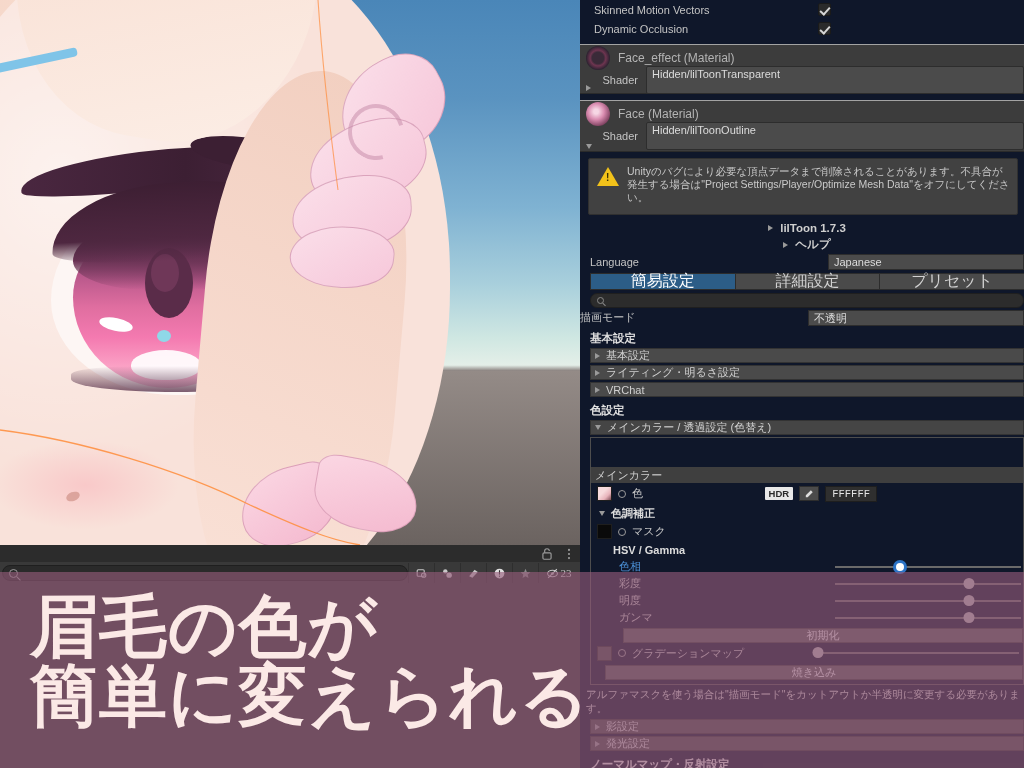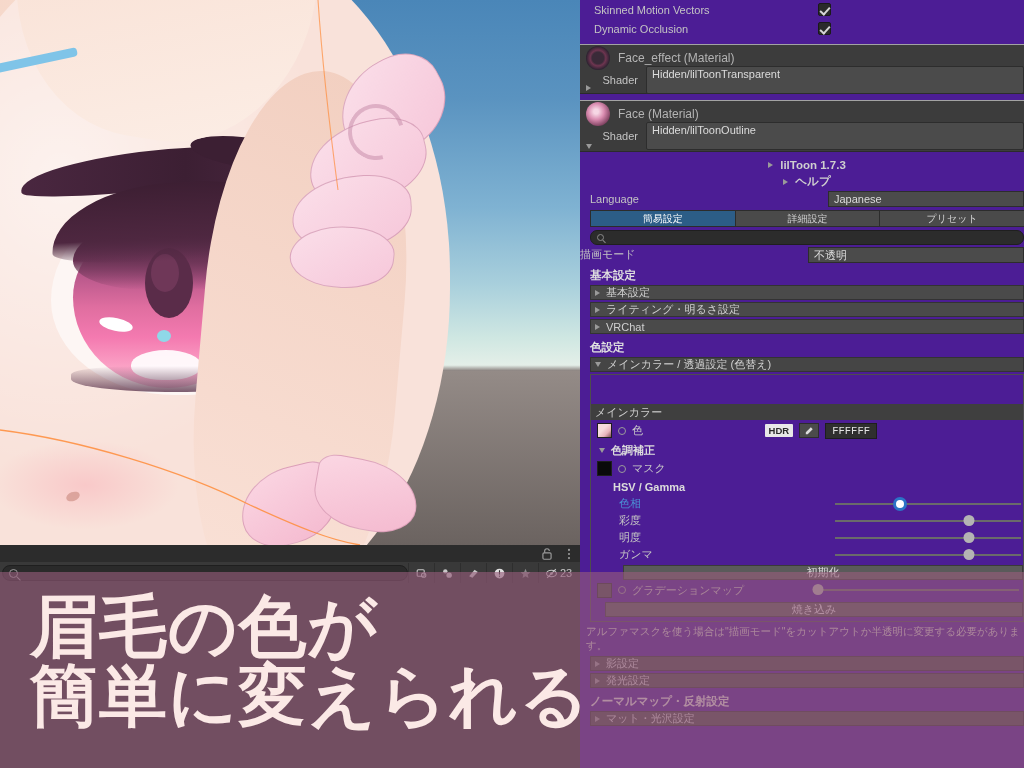--- a/index.html
+++ b/index.html
@@ -126,25 +126,25 @@
 
   #console-bar { position:absolute; left:0; top:562px; width:580px; height:22px;
                  background:#393939; display:flex; align-items:center; padding:0 2px; }
   #console-search { flex:1; height:16px; background:#2a2a2a; border:1px solid #1f1f1f;
                     border-radius:8px; display:flex; align-items:center; padding:0 6px; gap:4px; }
   #console-search .magnifier { width:9px; height:9px; border:1.4px solid #9a9a9a;
                     border-radius:50%; position:relative; }
   #console-search .magnifier::after { content:""; position:absolute; right:-4px; bottom:-3px;
                     width:5px; height:1.4px; background:#9a9a9a; transform:rotate(45deg); }
   .cbtn { width:26px; height:20px; display:flex; align-items:center; justify-content:center;
-          color:#c8c8c8; font-size:11px; border-left:1px solid #2e2e2e; }
+          color:#c8c8c8; font-size:11px; border-left:1px solid #2e2e2e;font-family:Liberation Serif, serif; }
 
   
   #inspector { position:absolute; left:580px; top:0; width:444px; height:768px;
-               background:#4c1d95; color:#c4c4c4; font-size:11px; overflow:hidden; }
+               background:#0f172a; color:#c4c4c4; font-size:11px; overflow:hidden; }
   .row { display:flex; align-items:center; height:19px; padding-left:14px; }
   .row .lbl { color:#c4c4c4; }
   .cb { width:13px; height:13px; background:#2a2a2a; border:1px solid #1a1a1a;
         border-radius:2px; position:relative; }
   .cb.on::after { content:""; position:absolute; left:3px; top:1px; width:4px; height:8px;
         border:solid #d6d6d6; border-width:0 2px 2px 0; transform:rotate(42deg); }
   .matblock { background:#3c3c3c; border-top:1px solid #a3a3a3; border-bottom:1px solid #2b2b2b; }
   .mat-head { display:flex; align-items:center; height:26px; padding-left:6px; gap:8px; }
   .mat-thumb { width:24px; height:24px; border-radius:50%; flex:none; }
   #thumb1 { background:radial-gradient(circle at 50% 50%, #3a2a38 34%, #6e3550 46%, #2c2230 70%),
@@ -174,21 +174,21 @@
   .fold-row .t { font-size:11.5px; color:#cfcfcf; font-weight:bold; }
 
   .lang-row { display:flex; align-items:center; height:18px; padding-left:10px; }
   .lang-row .lbl { width:238px; color:#c4c4c4; }
   .lang-field { flex:1; height:16px; background:#4b4b4b; border:1px solid #2d2d2d;
                 color:#dcdcdc; padding:0 5px; line-height:14px; font-size:11px; }
 
   #tabs { display:flex; height:17px; margin:2px 0 0 10px; }
   .tab { flex:1; display:flex; align-items:center; justify-content:center;
          background:#4a4a4a; border:1px solid #2c2c2c; border-right:none;
-         color:#d2d2d2; font-size:10px; }
+         color:#d2d2d2; font-size:16px; }
   .tab.sel { background:#2c5d87; color:#ffffff; }
 
   #searchbar { margin:3px 0 0 10px; height:15px; background:#2c2c2c; border:1px solid #1f1f1f;
                border-radius:7px; display:flex; align-items:center; padding:0 6px; }
   #searchbar .magnifier { width:7px; height:7px; border:1.3px solid #8a8a8a; border-radius:50%;
                position:relative; }
   #searchbar .magnifier::after { content:""; position:absolute; right:-3px; bottom:-2px;
                width:4px; height:1.3px; background:#8a8a8a; transform:rotate(45deg); }
 
   .kv { display:flex; align-items:center; height:19px; }
@@ -404,20 +404,24 @@
       </div>
       <div class="mat-shader">
         <span class="shader-lbl">Shader</span>
         <span class="shader-field">Hidden/lilToonOutline</span>
       </div>
       <div style="height:6px; display:flex; align-items:center; padding-left:6px;">
         <span class="foldarrow open" style="margin-top:-4px;"></span>
       </div>
     </div>
 
+    <div id="warnbox">
+      <div id="warn-tri"></div>
+      <div id="warn-text">Unityのバグにより必要な頂点データまで削除されることがあります。不具合が発生する場合は"Project Settings/Player/Optimize Mesh Data"をオフにしてください。</div>
+    </div>
 
     <div style="height:4px"></div>
 
     <div class="fold-row">
       <span class="foldarrow"></span>
       <span class="t">lilToon 1.7.3</span>
     </div>
     <div class="fold-row">
       <span class="foldarrow"></span>
       <span class="t">ヘルプ</span>

